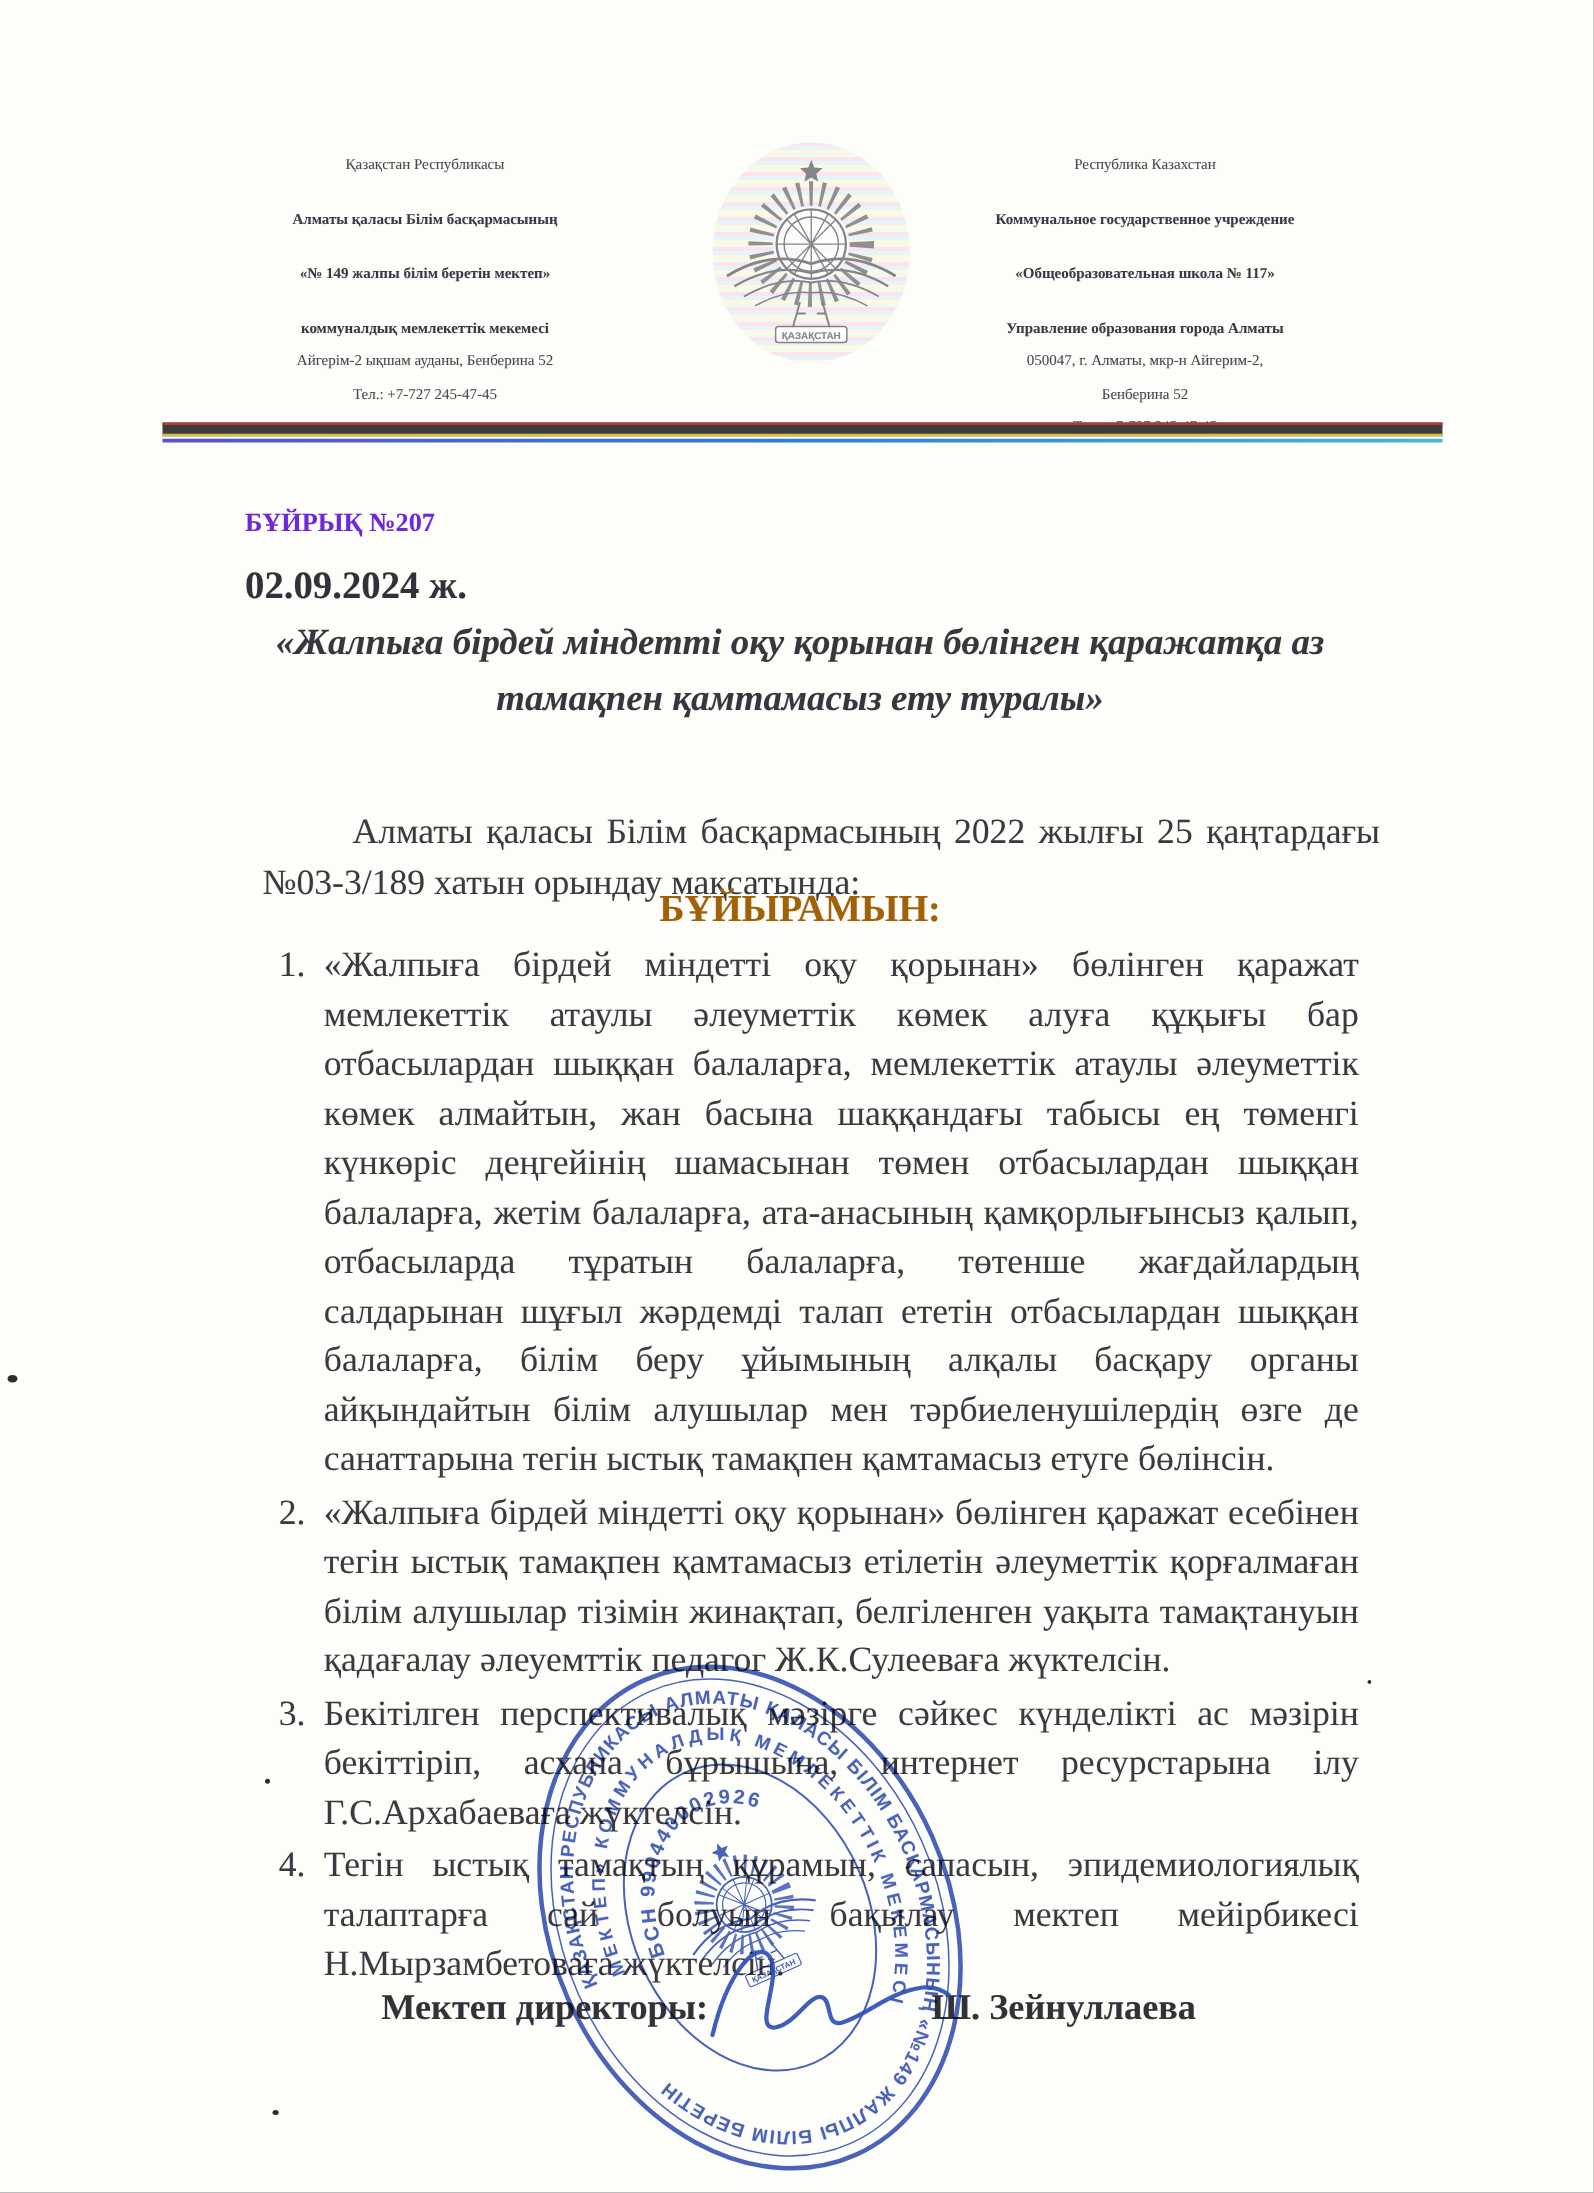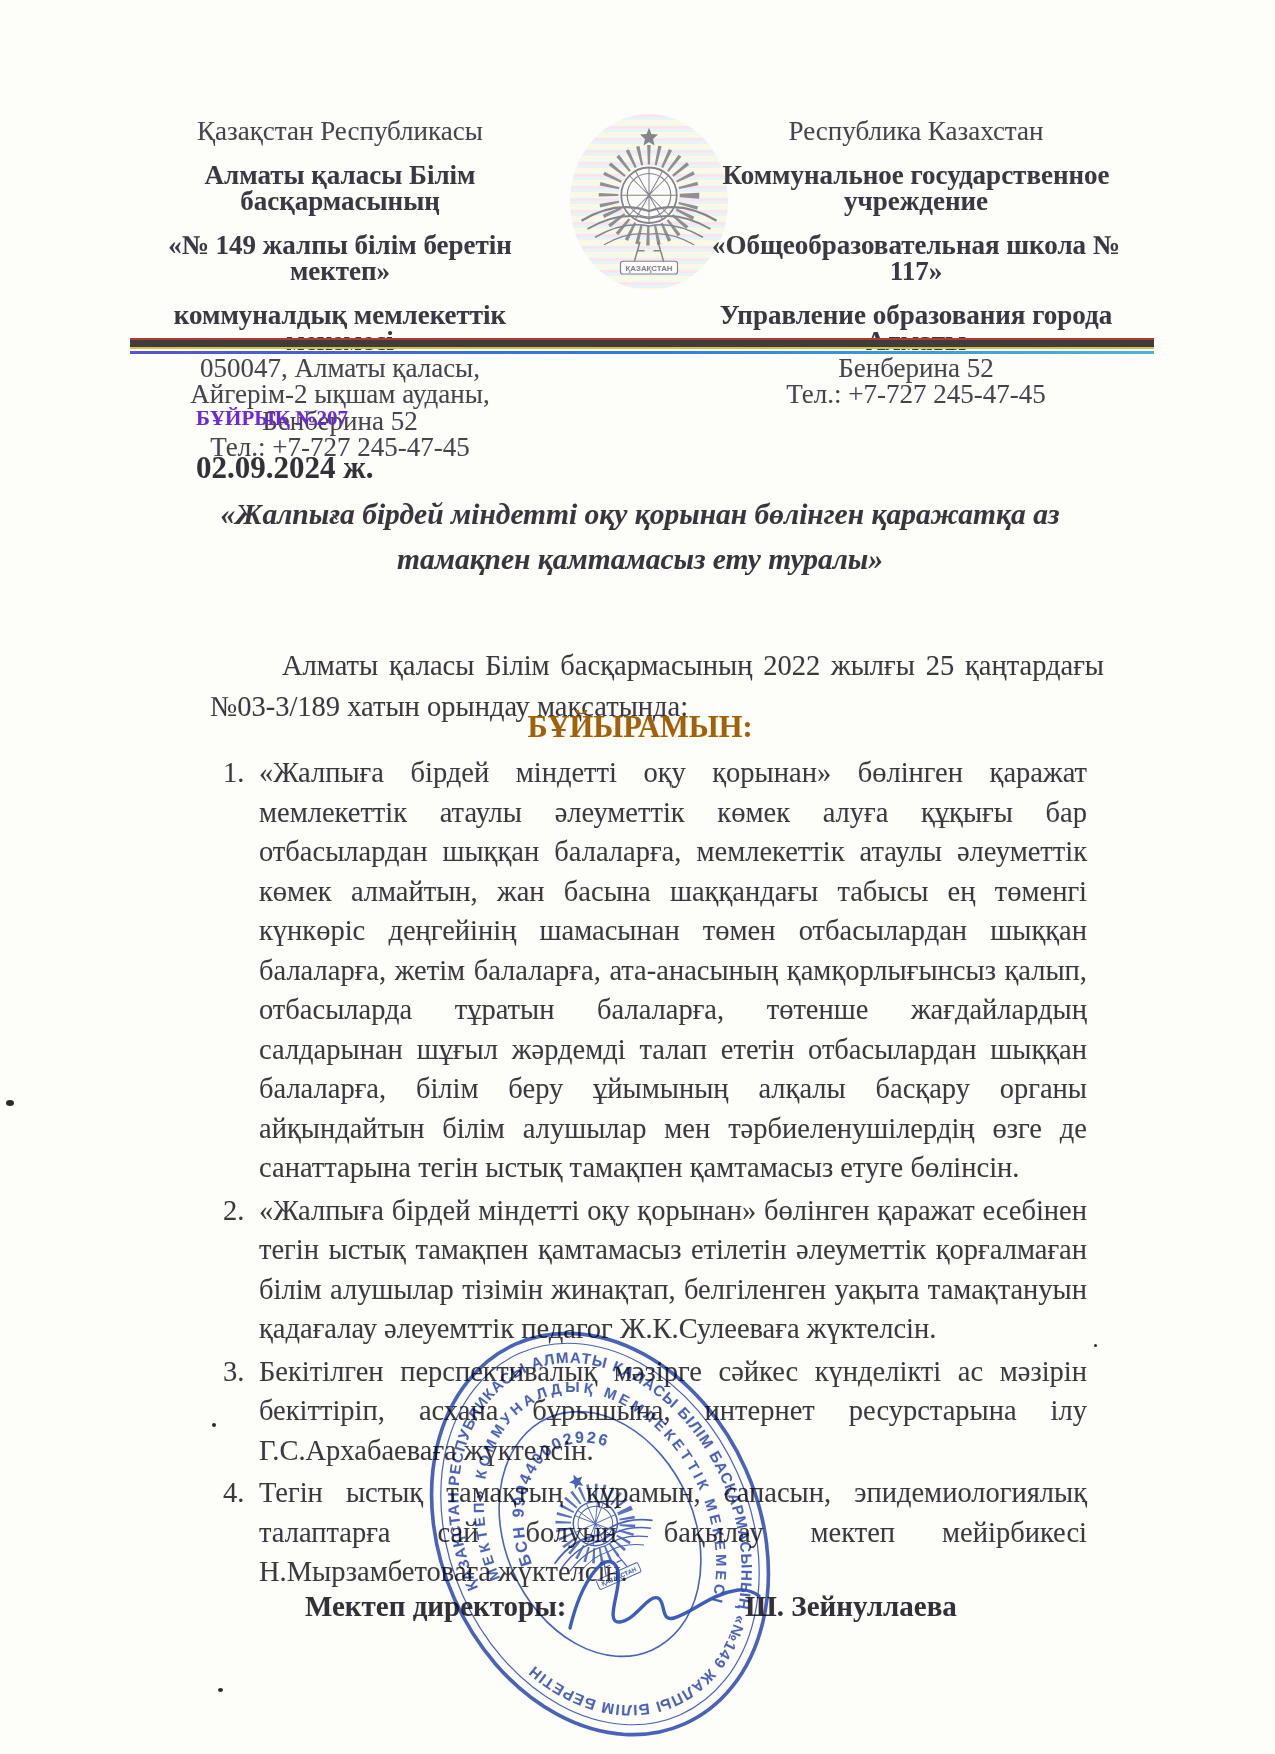--- a/index.html
+++ b/index.html
@@ -4,21 +4,21 @@
 <style>
   html,body { margin:0; padding:0; background:#8a8a8a; }
   .page {
     position:relative; width:1275px; height:1754px; margin:0 auto;
     background:#fdfdfa; overflow:hidden;
     font-family:"Liberation Serif", serif; color:#3b393d;
     text-shadow: 0.6px 0 rgba(190,40,40,.09), -0.6px 0 rgba(40,140,220,.09);
   }
 
   
-  .h-col { position:absolute; text-align:center; font-size:27px; line-height:26.5px; color:#47454c; }
+  .h-col { position:absolute; text-align:center; font-size:12px; line-height:26.5px; color:#47454c; }
   .h-col-left  { left:128px; top:118px; width:424px; }
   .h-col-right { left:700px; top:118px; width:432px; }
   .h-col .b { font-weight:bold; color:#3a3841;margin-top:17px; }
 
   .emblem-wrap { position:absolute; left:574px; top:118px; width:150px; height:168px; }
   .emblem-halo { position:absolute; inset:-4px; border-radius:50%;
     background:repeating-linear-gradient(180deg,
       rgba(255,90,160,.15) 0 3px, rgba(90,200,255,.15) 3px 6px,
       rgba(255,225,90,.17) 6px 9px, rgba(150,230,150,.11) 9px 12px);
     filter:blur(.4px); }
@@ -85,37 +85,37 @@
         <text x="100" y="197" text-anchor="middle" font-size="10.5" font-family="Liberation Sans, sans-serif" font-weight="bold" fill="currentColor" stroke="none">ҚАЗАҚСТАН</text>
       </g>
     </symbol>
   </svg>
 
   <div class="h-col h-col-left">
     <div>Қазақстан Республикасы</div>
     <div class="b">Алматы қаласы Білім басқармасының</div>
     <div class="b">«№ 149  жалпы білім беретін мектеп»</div>
     <div class="b">коммуналдық мемлекеттік мекемесі</div>
-    <div>050047, Алматы қаласы,</div>
     <div>Айгерім-2 ықшам ауданы, Бенберина 52</div>
     <div>Тел.: +7-727 245-47-45</div>
   </div>
 
   <div class="emblem-wrap">
     <div class="emblem-halo"></div>
     <svg class="emblem" viewBox="0 0 200 210">
       <use href="#coa"></use>
     </svg>
   </div>
 
   <div class="h-col h-col-right">
     <div>Республика  Казахстан</div>
     <div class="b">Коммунальное государственное учреждение</div>
     <div class="b">«Общеобразовательная школа № 117»</div>
     <div class="b">Управление образования города Алматы</div>
+    <div>050047, г. Алматы, мкр-н Айгерим-2,</div>
     <div>Бенберина 52</div>
     <div>Тел.: +7-727 245-47-45</div>
   </div>
 
   <div class="divider"></div>
   <div class="divider2"></div>
 
   <div class="order-no">БҰЙРЫҚ №207</div>
   <div class="order-date">02.09.2024 ж.</div>
 

